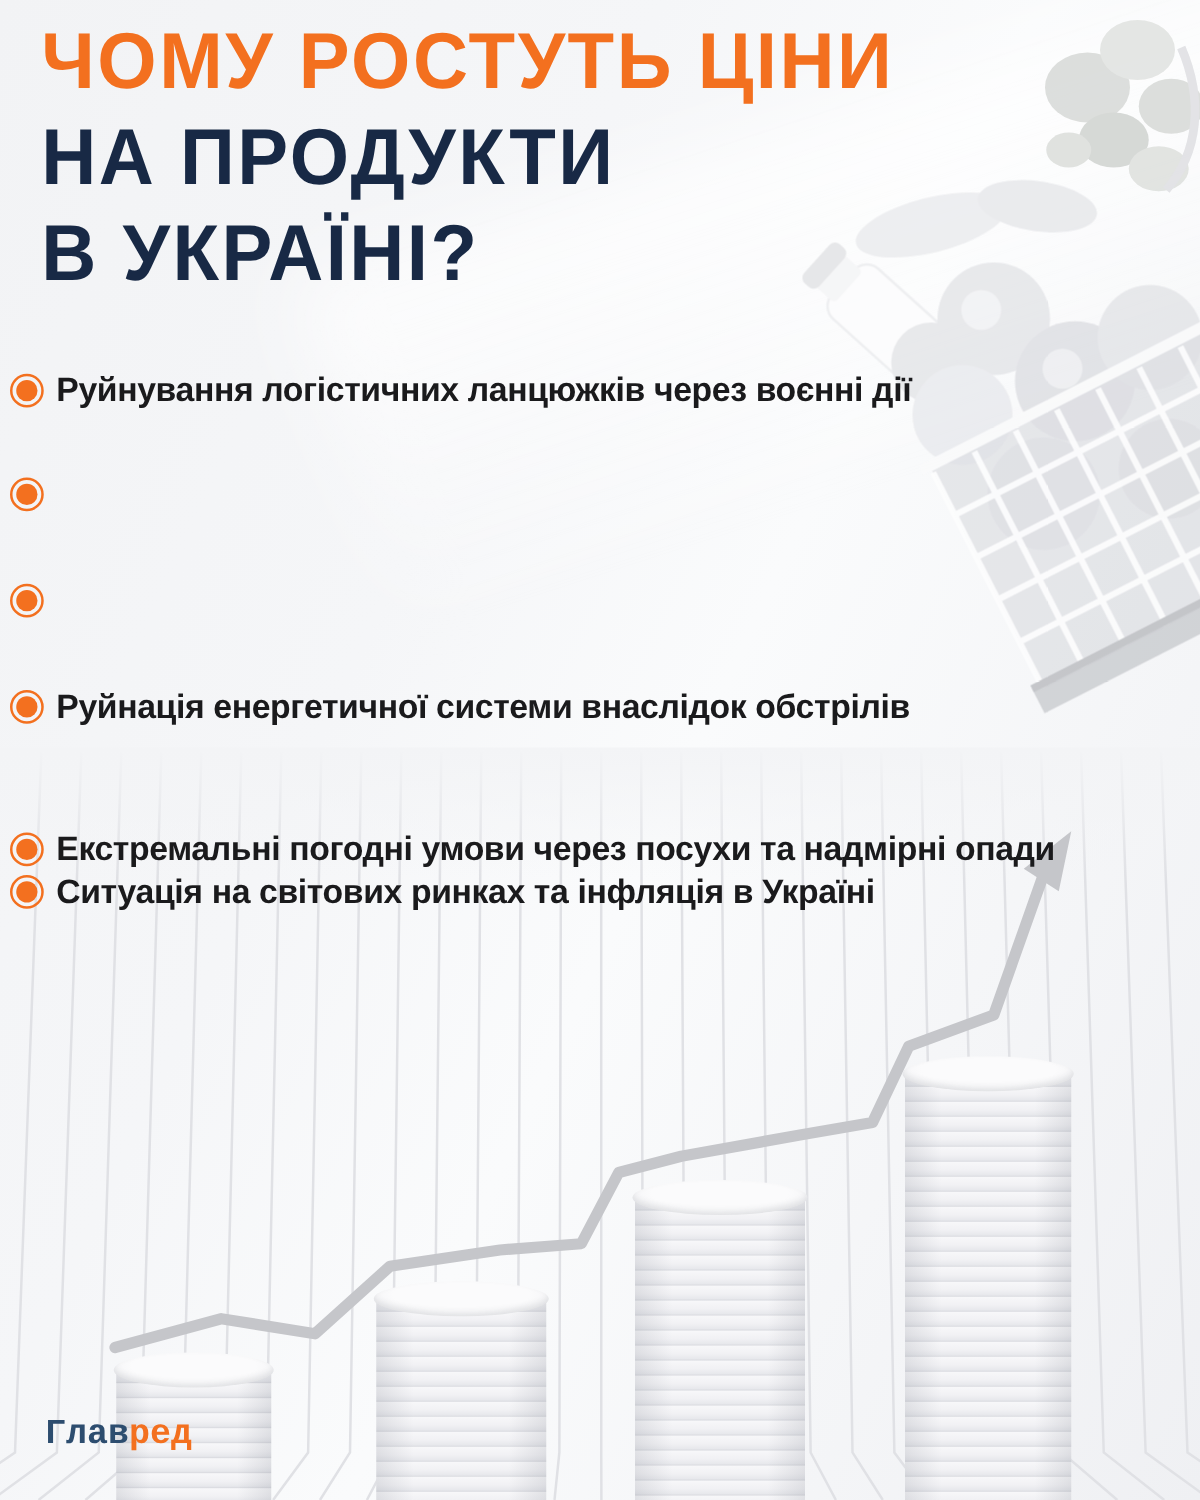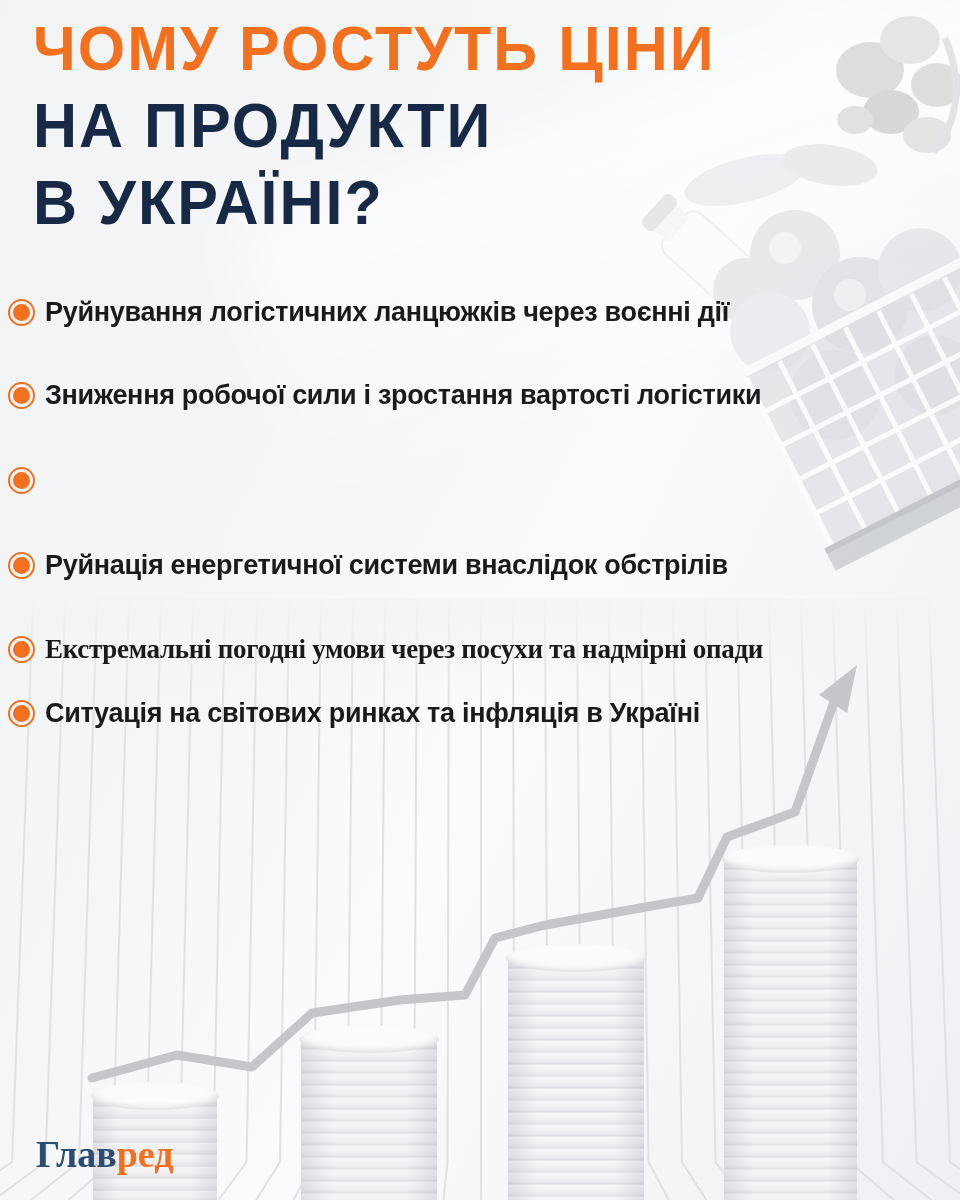--- a/index.html
+++ b/index.html
@@ -48,21 +48,21 @@
   .bullet .ring{
     flex:0 0 auto;width:23px;height:23px;border:2px solid #f3701f;border-radius:50%;
     display:flex;align-items:center;justify-content:center;background:transparent;
   }
   .bullet .dot{width:17px;height:17px;border-radius:50%;background:#f3701f;}
   .bullet .txt{
     font-size:27px;font-weight:600;color:#1a1a1c;letter-spacing:-0.3px;
   }
   .logo{
     position:absolute;left:36px;top:1132px;z-index:3;
-    font-family:Liberation Serif, serif;font-weight:bold;font-size:38px;letter-spacing:0;
+    font-family:Liberation Mono, monospace;font-weight:bold;font-size:28px;letter-spacing:0;
   }
   .logo .l-navy{color:#2d4d6f;}
   .logo .l-orange{color:#f3701f;}
 </style>
 </head>
 <body>
 
 <div class="page">
 
   <div class="streak"></div>
@@ -183,34 +183,33 @@
     <li class="bullet" style="top:295px;">
       <span class="ring">
           <span class="dot"></span>
         </span>
       <span class="txt">Руйнування логістичних ланцюжків через воєнні дії</span>
     </li>
     <li class="bullet" style="top:378px;">
       <span class="ring">
           <span class="dot"></span>
         </span>
-      <span class="txt">Зниження робочої сили і зростання вартості логістики</span>
     </li>
     <li class="bullet" style="top:463px;">
       <span class="ring">
           <span class="dot"></span>
         </span>
     </li>
     <li class="bullet" style="top:548px;">
       <span class="ring">
           <span class="dot"></span>
         </span>
       <span class="txt">Руйнація енергетичної системи внаслідок обстрілів</span>
     </li>
-    <li class="bullet" style="top:632px;font-family:Liberation Serif, serif;">
+    <li class="bullet" style="top:662px;">
       <span class="ring">
           <span class="dot"></span>
         </span>
       <span class="txt">Екстремальні погодні умови через посухи та надмірні опади</span>
     </li>
     <li class="bullet" style="top:696px;">
       <span class="ring">
           <span class="dot"></span>
         </span>
       <span class="txt">Ситуація на світових ринках та інфляція в Україні</span>

